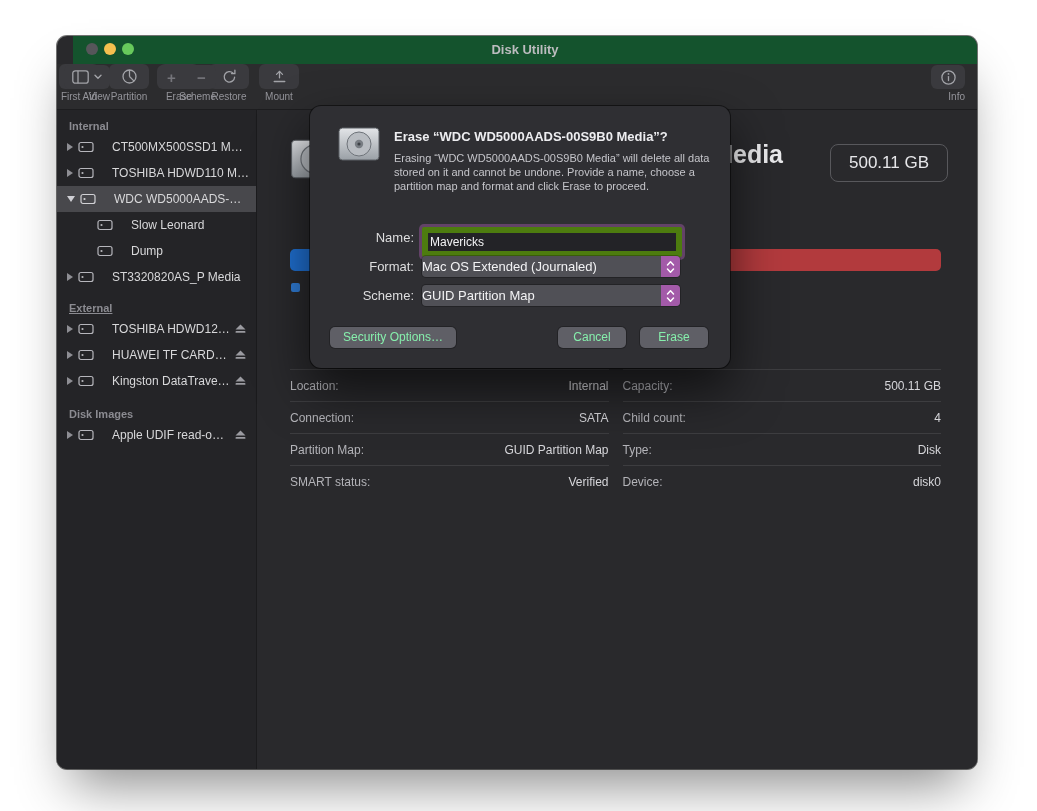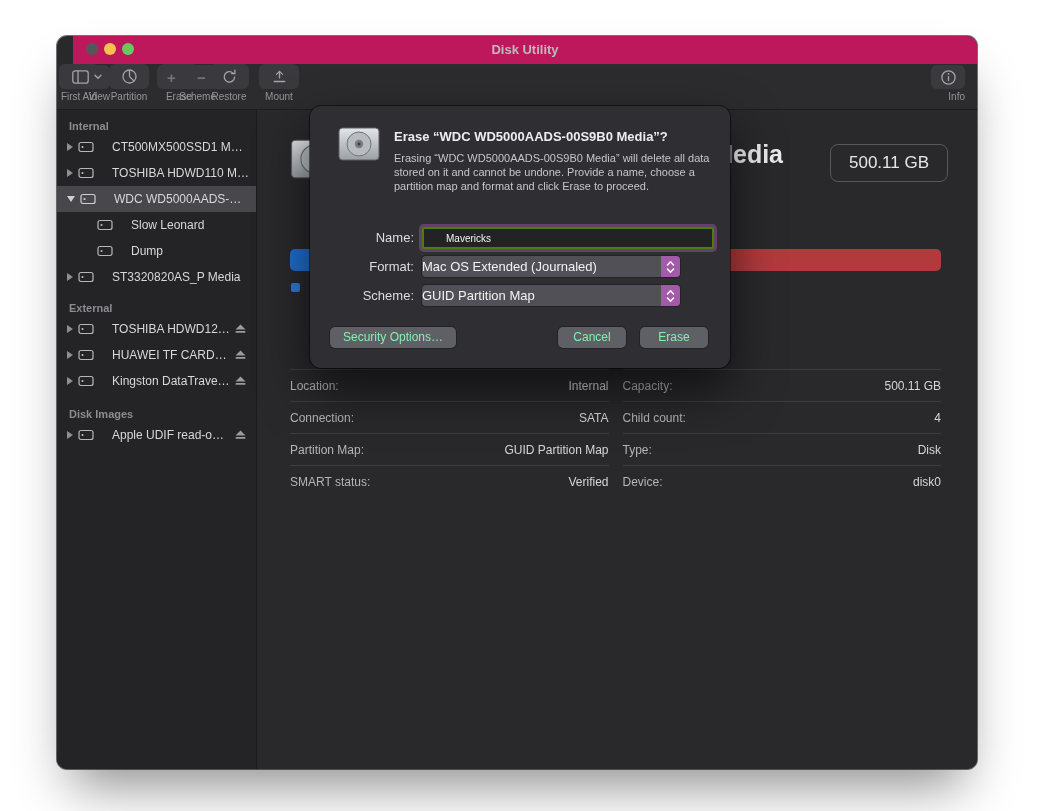--- a/index.html
+++ b/index.html
@@ -5,21 +5,21 @@
   html,body{margin:0;padding:0;background:#ffffff;}
   .canvas{position:relative;width:1037px;height:811px;background:#ffffff;overflow:hidden;
           font-family:"Liberation Sans","DejaVu Sans",sans-serif;-webkit-font-smoothing:antialiased;}
 
   
   .window{position:absolute;left:57px;top:36px;width:920px;height:733px;background:#29292c;
           border-radius:10px;overflow:hidden;
           box-shadow:0 0 0 1px rgba(0,0,0,.55), 0 30px 50px -14px rgba(0,0,0,.45);}
 
   
-  .titlebar{position:absolute;left:16px;top:0;right:0;height:28px;background:#be185d;}
+  .titlebar{position:absolute;left:16px;top:0;right:0;height:28px;background:#14532d;}
   .tl{position:absolute;top:7px;width:12px;height:12px;border-radius:50%;}
   .tl-close{left:13px;background:#56565a;}
   .tl-min{left:31px;background:#f5c04f;}
   .tl-zoom{left:49px;background:#68c95c;}
   .wtitle{position:absolute;left:0;right:0;top:0;height:28px;line-height:28px;text-align:center;
           font-size:13px;font-weight:600;color:#bcbcbf;}
 
   
   .toolbar{position:absolute;left:0;top:28px;right:0;height:45px;background:#2c2c2e;
            border-bottom:1px solid #1d1d1f;}
@@ -38,21 +38,21 @@
   .g-center{left:332px;flex-direction:row;display:flex;gap:6px;top:1px;}
   .tb-item{width:44px;display:flex;flex-direction:column;align-items:center;}
   .icon-btn{width:40px;height:25px;}
   .g-info{right:12px;}
   .info-btn{width:34px;height:24px;}
 
   
   .sidebar{position:absolute;left:0;top:74px;bottom:0;width:200px;background:#242427;
            border-right:1px solid #1b1b1d;padding-top:8px;box-sizing:border-box;}
   .shead{height:16px;line-height:16px;margin-left:12px;font-size:11px;font-weight:700;color:#8b8b91;}
-  .shead.mt1{margin-top:10px;}
+  .shead.mt1{margin-top:10px;text-decoration:underline;}
   .shead.mt2{margin-top:12px;}
   .srow{display:flex;align-items:center;height:26px;padding-left:10px;box-sizing:border-box;color:#d8d8da;}
   .srow.sel{background:#48484c;}
   .srow.child{padding-left:40px;}
   .disc{width:0;height:0;border-left:6px solid #8e8e94;border-top:4.5px solid transparent;
         border-bottom:4.5px solid transparent;margin-right:5px;flex:none;}
   .disc.expanded{border-left:4.5px solid transparent;border-right:4.5px solid transparent;
         border-top:6px solid #cfcfd4;border-bottom:none;}
   .slabel{font-size:12px;white-space:nowrap;overflow:hidden;text-overflow:ellipsis;flex:1;margin-left:18px;}
   .drive-ic{flex:none;}
@@ -78,22 +78,22 @@
   
   .dialog{position:absolute;left:310px;top:106px;width:420px;height:262px;background:#2f2f33;
           border-radius:11px;box-shadow:0 0 0 1px rgba(0,0,0,.5), 0 22px 50px rgba(0,0,0,.6);z-index:50;}
   .dlg-icon{position:absolute;left:26px;top:15px;}
   .dtitle{position:absolute;left:84px;top:23px;width:326px;font-size:13px;font-weight:700;color:#ededf0;}
   .dbody{position:absolute;left:84px;top:45px;width:322px;font-size:11px;line-height:14px;color:#c5c5ca;}
   .frow{position:absolute;left:0;height:22px;width:100%;}
   .flabel{position:absolute;left:0;top:0;width:104px;height:22px;line-height:22px;text-align:right;
           font-size:13px;color:#dededf;}
   .name-input{position:absolute;left:112px;top:0;width:244px;height:18px;background:#232327;
-          border:2px solid #4d7c0f;border-radius:2px;box-shadow:0 0 0 3px rgba(163,90,169,.45);
-          color:#f2f2f4;font-size:10px;padding:0 22px;outline:none;
+          border:6px solid #4d7c0f;border-radius:2px;box-shadow:0 0 0 3px rgba(163,90,169,.45);
+          color:#f2f2f4;font-size:12px;padding:0 2px;outline:none;
           font-family:"Liberation Sans","DejaVu Sans",sans-serif;}
   .popup{position:absolute;left:112px;top:0;width:258px;height:21px;background:#505056;border-radius:4px;
          display:flex;align-items:center;box-shadow:0 0 0 1px rgba(0,0,0,.25);}
   .ptext{flex:1;font-size:13px;color:#f2f2f4;white-space:nowrap;overflow:hidden;}
   .pcap{width:19px;height:21px;border-radius:0 4px 4px 0;display:flex;align-items:center;justify-content:center;}
   .dlg-btn{position:absolute;top:221px;height:21px;line-height:21px;background:#5f5f66;border-radius:5px;
            font-size:12px;color:#86efac;text-align:center;box-shadow:0 0 0 1px rgba(0,0,0,.25);}
   .btn-security{left:20px;padding:0 13px;}
   .btn-cancel{left:248px;width:68px;}
   .btn-erase{left:330px;width:68px;}

